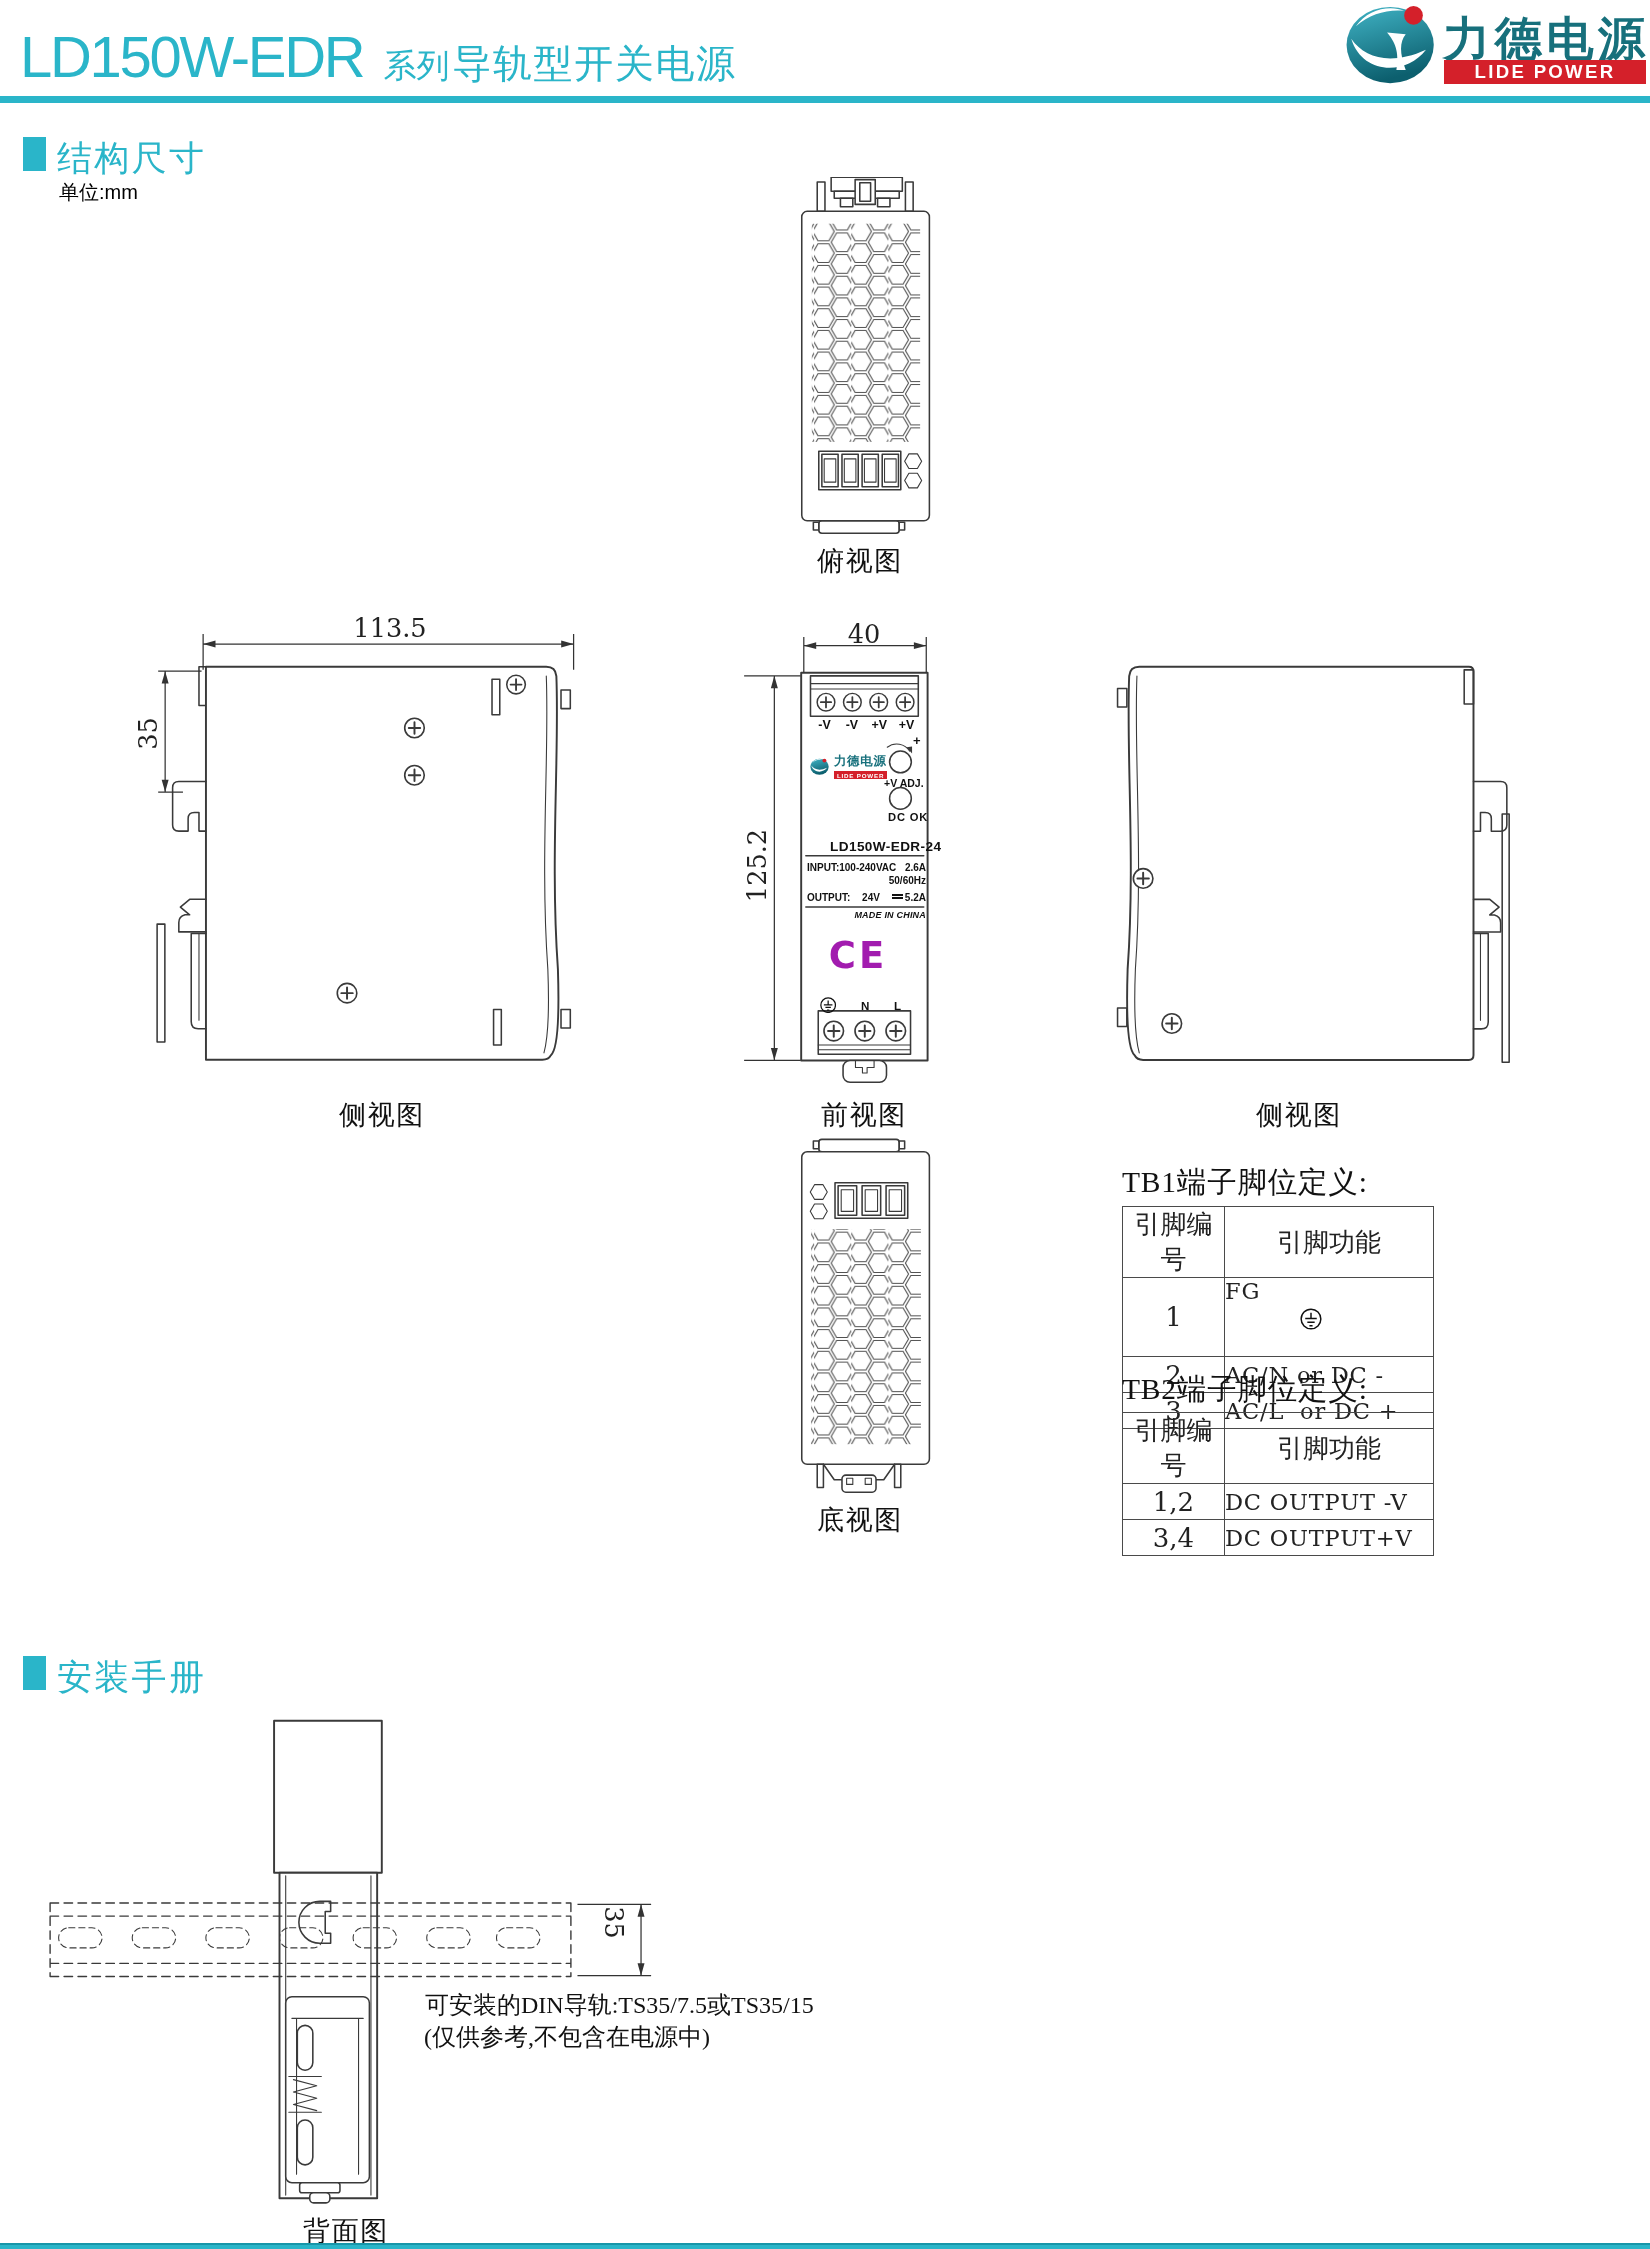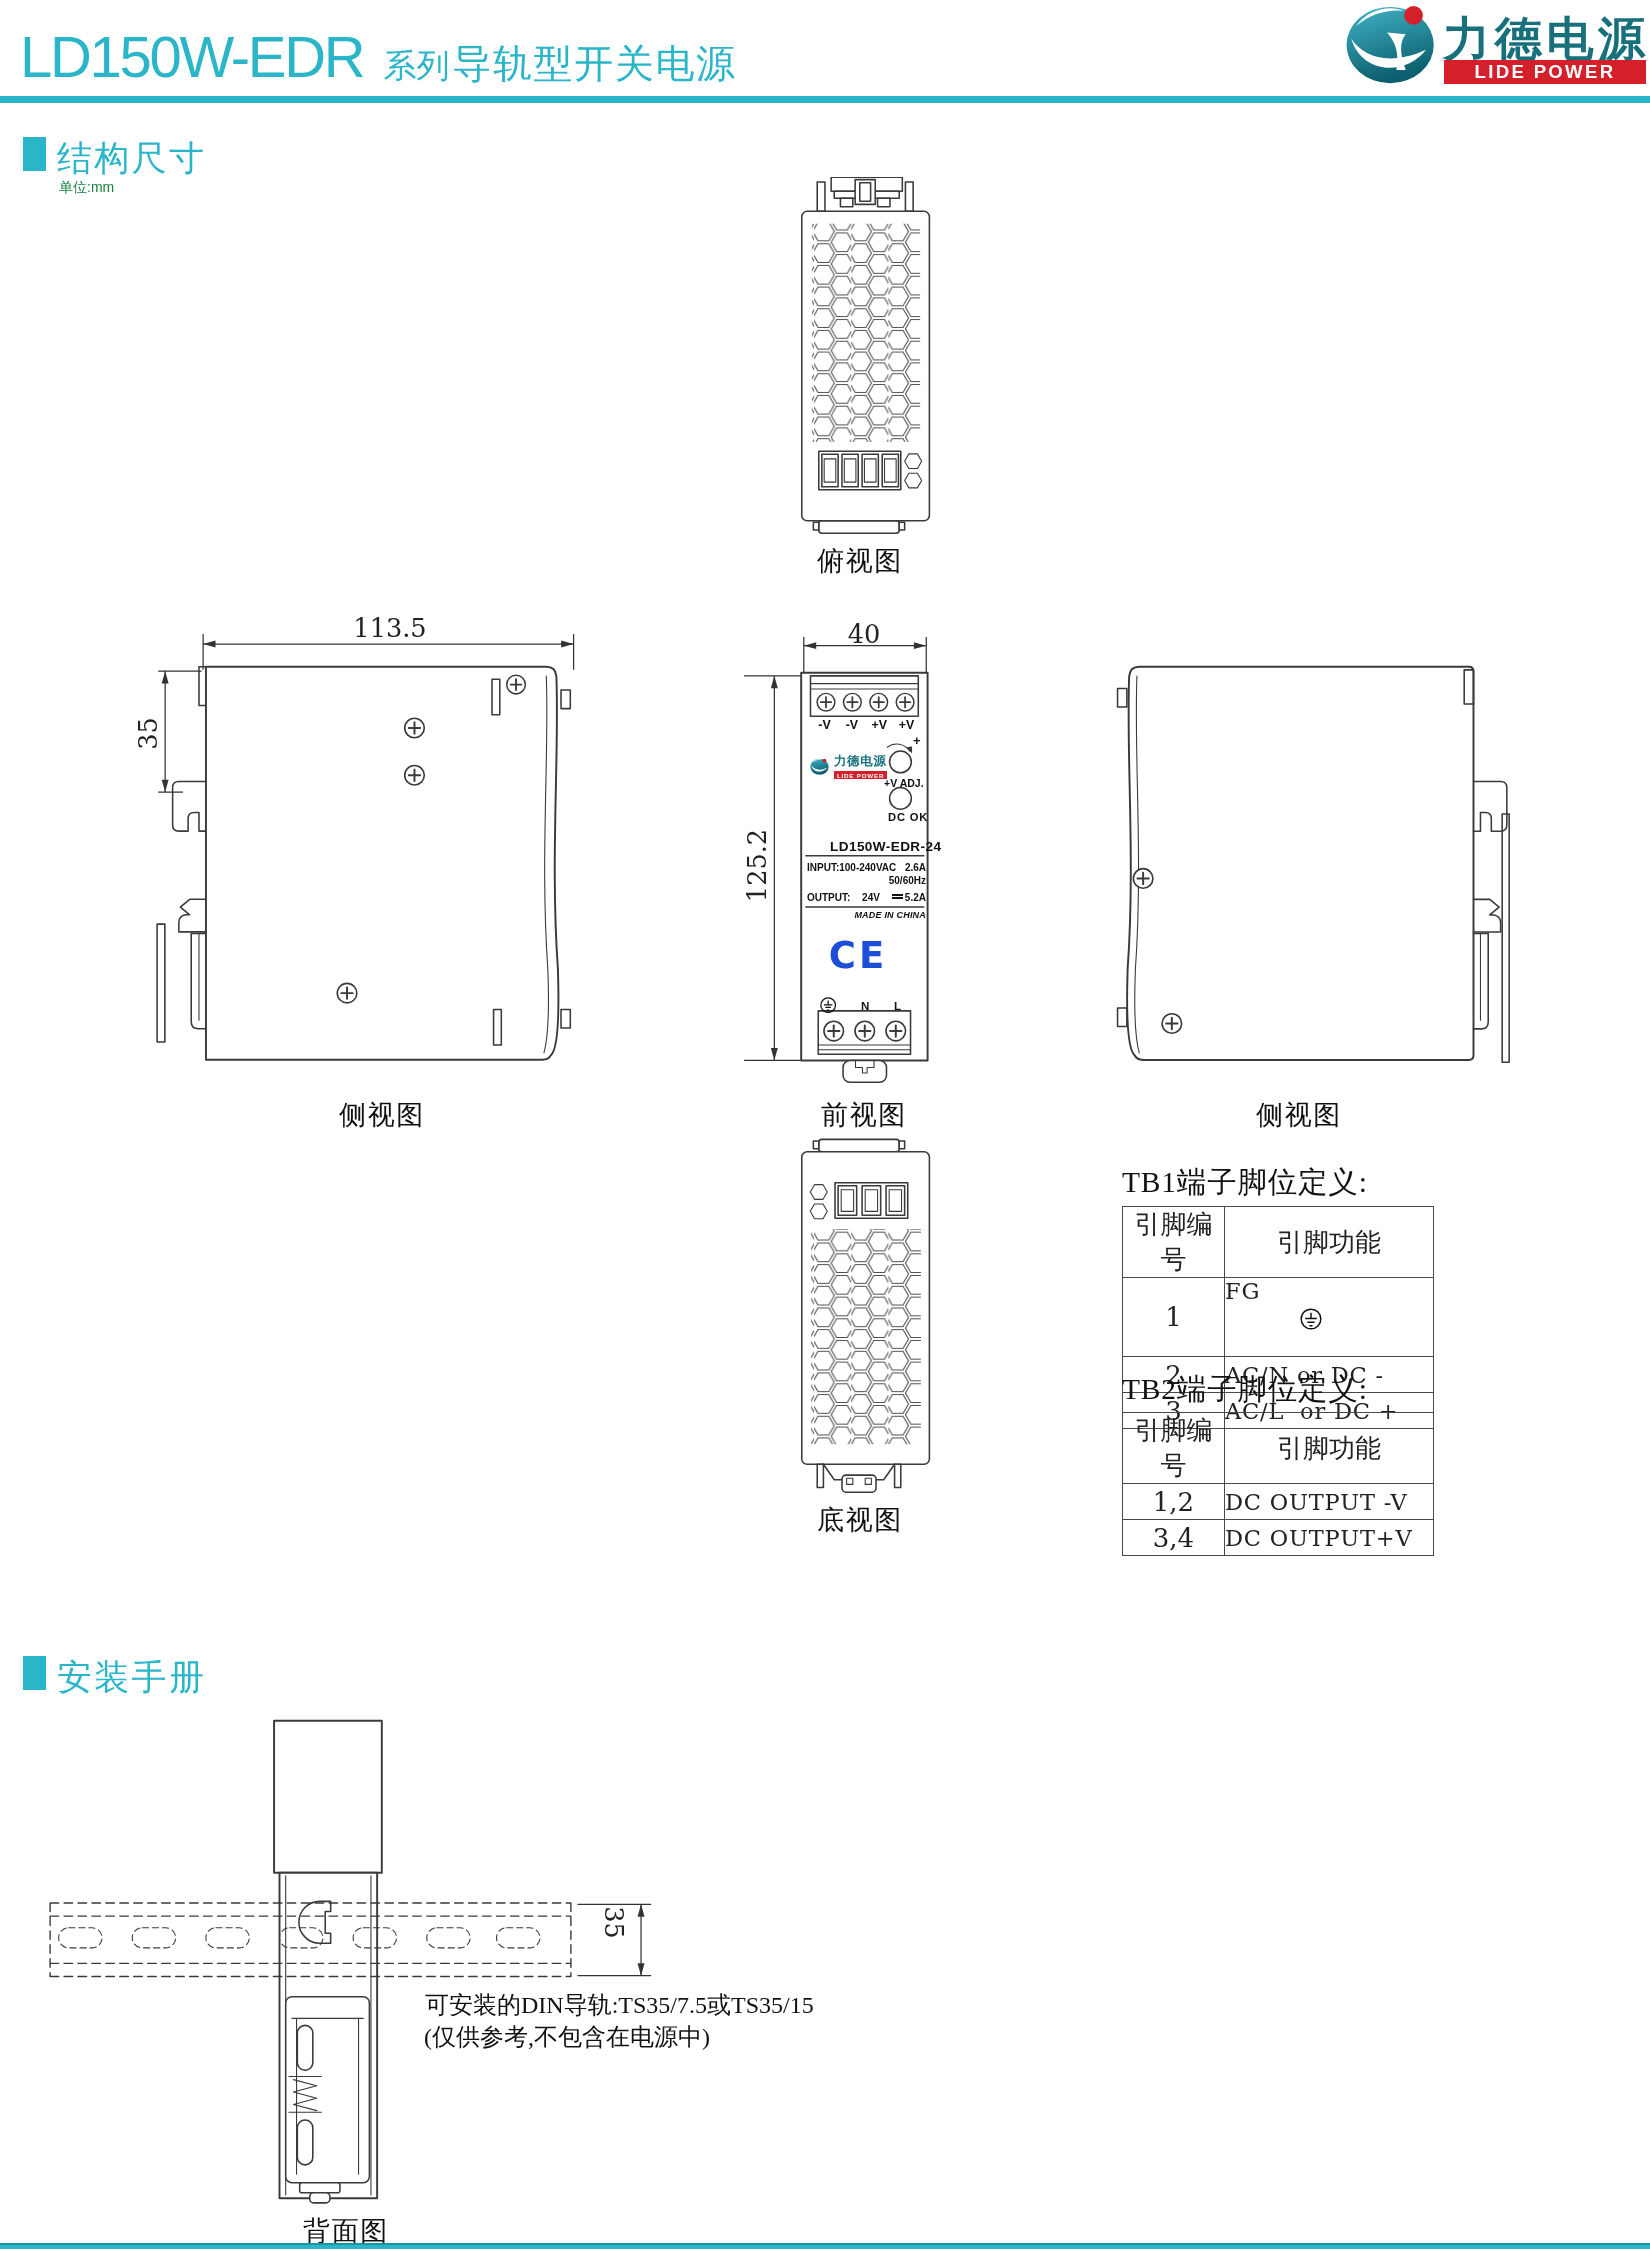--- a/index.html
+++ b/index.html
@@ -12,21 +12,21 @@
   #title .suffix{font-size:33px;margin-left:20px;}
   #title .rest{font-size:39px;margin-left:3px;letter-spacing:1.6px;}
   #hdrbar{left:0;top:96px;width:1651px;height:7px;background:#2ab5c9;}
   #logo-cn{left:1443px;top:7.8px;width:205px;font-size:47px;font-weight:bold;
            font-family:"Liberation Serif",serif;color:#17707c;letter-spacing:4.7px;white-space:nowrap;}
   #logo-en{left:1444px;top:60px;width:202px;height:24px;background:#d4202a;color:#fff;
            font-size:18.6px;font-weight:bold;letter-spacing:2.3px;text-align:center;line-height:24px;}
   
   .sec-square{width:23px;height:34px;background:#2ab5c9;}
   .sec-title{font-size:35px;color:#2ab5c9;letter-spacing:2.3px;white-space:nowrap;}
-  .unit{font-size:14px;color:#15803d;}
+  .unit{font-size:20px;color:#000000;}
   
   .viewlabel{font-family:"Liberation Serif",serif;font-size:27px;color:#111;text-align:center;letter-spacing:1.6px;}
   .dimtext{font-family:"DejaVu Serif",serif;font-size:25.6px;color:#222;text-align:center;line-height:31px;}
   .rot-ccw{transform:rotate(-90deg);}
   .rot-cw{transform:rotate(90deg);}
   svg.art{stroke:#3a3a3a;fill:none;stroke-width:2;stroke-linejoin:round;stroke-linecap:round;}
   svg.art .thin{stroke-width:1.4;}
   svg.art .fillw{fill:#fff;}
   
   .fp{color:#111;font-weight:bold;white-space:nowrap;}
@@ -38,21 +38,21 @@
                padding:0.8px 3.1px;margin-top:0.8px;text-align:center;}
   #fp-plus{left:913px;top:733px;font-size:13px;}
   #fp-adj{left:884px;top:777px;font-size:10.5px;}
   #fp-dcok{left:888px;top:811px;font-size:11.2px;letter-spacing:0.8px;}
   #fp-model{left:807px;top:839px;width:120px;font-size:13.6px;letter-spacing:0.4px;margin-left:23px;}
   #fp-input{left:807px;top:862px;width:119px;display:flex;justify-content:space-between;font-size:10px;}
   #fp-freq{left:807px;top:875px;width:119px;text-align:right;font-size:10px;}
   #fp-output{left:807px;top:892px;width:119px;display:flex;justify-content:space-between;font-size:10px;}
   #fp-made{left:807px;top:910px;width:119px;text-align:right;font-size:9px;letter-spacing:0.2px;font-style:italic;}
   #fp-ce{left:819px;top:934px;width:78px;text-align:center;font-size:37px;font-weight:600;
-         letter-spacing:3.1px;font-family:"DejaVu Sans",sans-serif;color:#1d4ed8;}
+         letter-spacing:3.1px;font-family:"DejaVu Sans",sans-serif;color:#a21caf;}
   #fp-bterms{left:820px;top:997px;width:81px;display:flex;justify-content:space-between;
              align-items:center;font-size:11.6px;}
   .dcsym{display:inline-block;width:11.6px;height:7px;border-top:2.3px solid #111;position:relative;
          vertical-align:middle;margin-right:1.6px;}
   .dcsym::after{content:"";position:absolute;left:0;top:0.8px;width:100%;border-top:2.3px dashed #111;}
   
   .tbl-title{font-family:"Liberation Serif",serif;font-size:29.5px;color:#111;letter-spacing:0.8px;white-space:nowrap;}
   table.pins{border-collapse:collapse;width:308px;table-layout:fixed;}
   table.pins th,table.pins td{border:1.6px solid #4a4a4a;padding:0;}
   table.pins th{font-family:"Liberation Serif",serif;font-size:26px;font-weight:normal;height:36px;text-align:center;}

